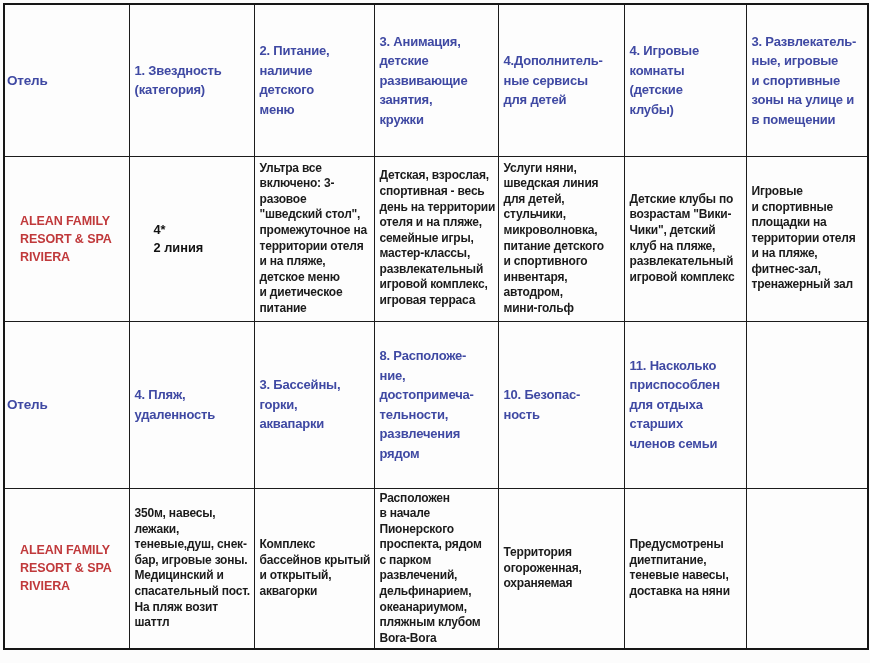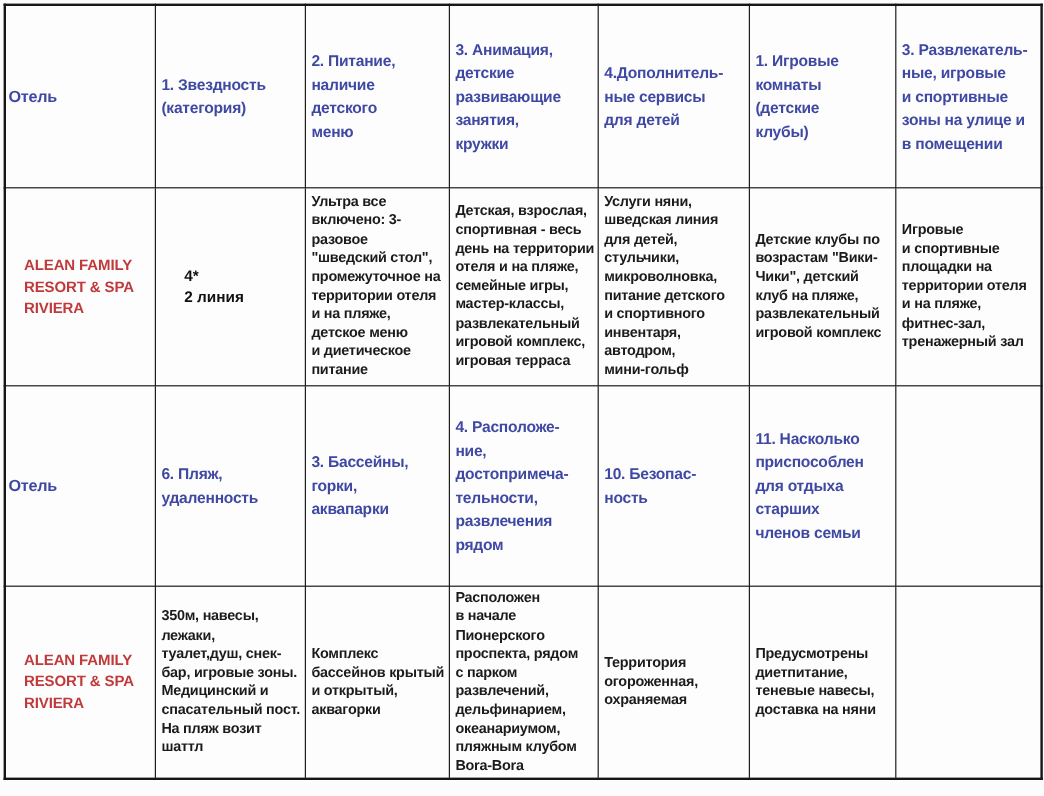--- a/index.html
+++ b/index.html
@@ -95,21 +95,21 @@
 детского
 меню</td>
         <td class="hdr">3. Анимация,
 детские
 развивающие
 занятия,
 кружки</td>
         <td class="hdr">4.Дополнитель-
 ные сервисы
 для детей</td>
-        <td class="hdr">1. Игровые
+        <td class="hdr">4. Игровые
 комнаты
 (детские
 клубы)</td>
         <td class="hdr">3. Развлекатель-
 ные, игровые
 и спортивные
 зоны на улице и
 в помещении</td>
       </tr>
       <tr class="r-data1">
@@ -156,47 +156,47 @@
         <td class="bodycell">Игровые
 и спортивные
 площадки на
 территории отеля
 и на пляже,
 фитнес-зал,
 тренажерный зал</td>
       </tr>
       <tr class="r-head2">
         <td class="hdr center">Отель</td>
-        <td class="hdr">6. Пляж,
+        <td class="hdr">4. Пляж,
 удаленность</td>
         <td class="hdr">3. Бассейны,
 горки,
 аквапарки</td>
-        <td class="hdr">4. Расположе-
+        <td class="hdr">8. Расположе-
 ние,
 достопримеча-
 тельности,
 развлечения
 рядом</td>
         <td class="hdr">10. Безопас-
 ность</td>
         <td class="hdr">11. Насколько
 приспособлен
 для отдыха
 старших
 членов семьи</td>
         <td class="hdr"></td>
       </tr>
       <tr class="r-data2">
         <td class="hotel">ALEAN FAMILY
 RESORT &amp; SPA
 RIVIERA</td>
         <td class="bodycell">350м, навесы,
 лежаки,
-туалет,душ, снек-
+теневые,душ, снек-
 бар, игровые зоны.
 Медицинский и
 спасательный пост.
 На пляж возит
 шаттл</td>
         <td class="bodycell">Комплекс
 бассейнов крытый
 и открытый,
 аквагорки</td>
         <td class="bodycell">Расположен

